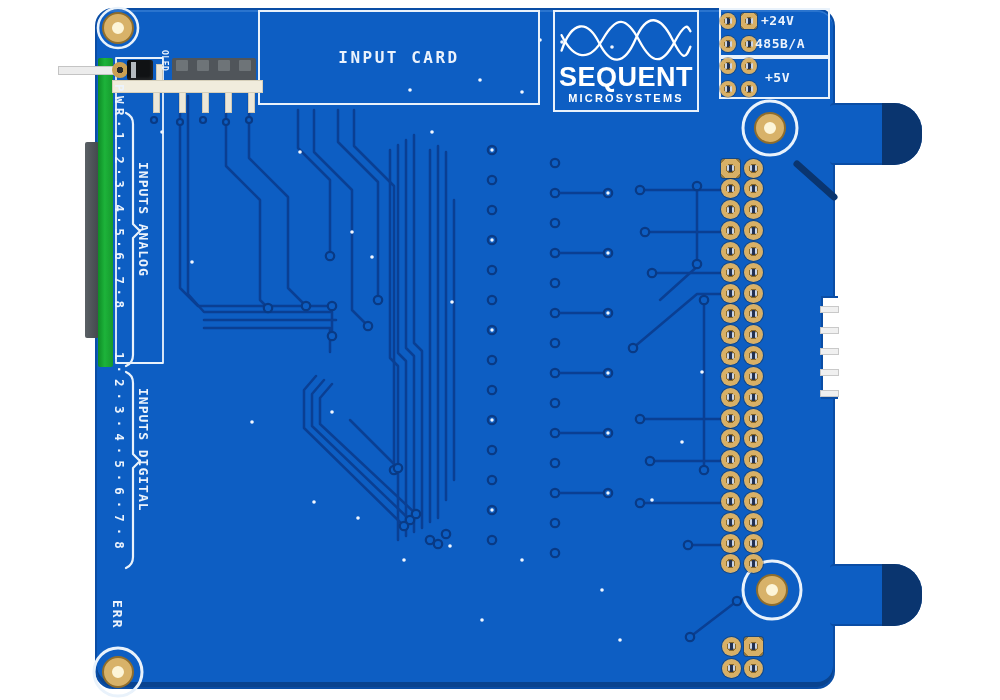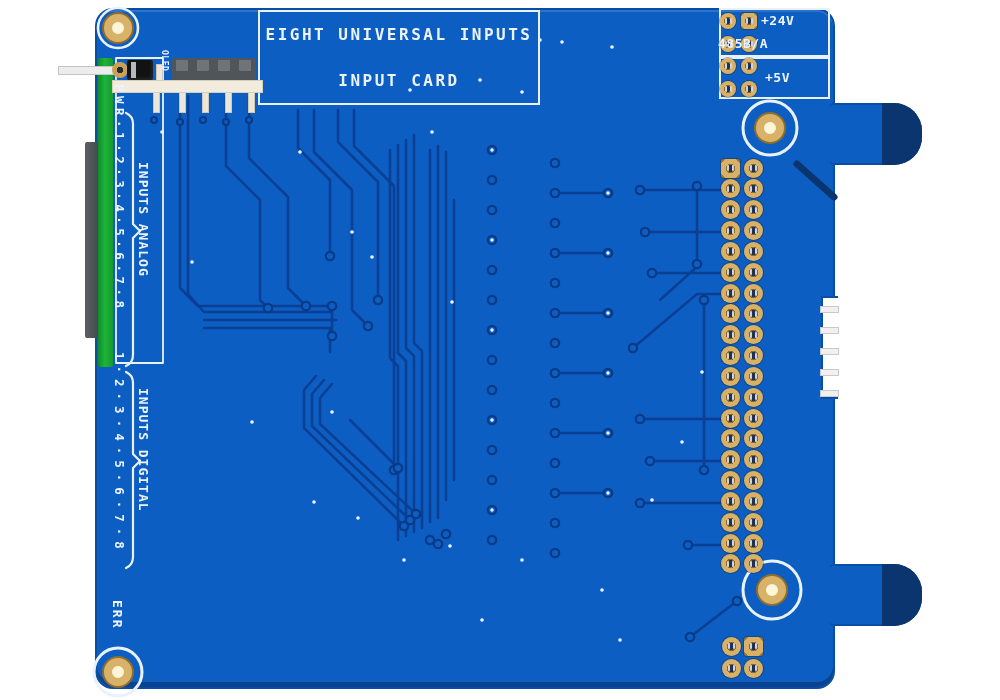--- a/index.html
+++ b/index.html
@@ -242,29 +242,38 @@
       <path d="M126,113 Q133,116 133,124 V224 L140,231 L133,238 V355 Q133,363 126,366"></path>
       <path d="M126,372 Q133,375 133,383 V454 L140,461 L133,468 V557 Q133,565 126,568"></path>
       <circle cx="118" cy="28" r="20" stroke-width="2.6"></circle>
       <circle cx="770" cy="128" r="27" stroke-width="3"></circle>
       <circle cx="772" cy="590" r="29" stroke-width="3"></circle>
       <circle cx="118" cy="672" r="24" stroke-width="3"></circle>
     </g>
   </svg>
 
   <div class="skbox title-block">
-    <div class="title-line">EIGHT UNIVERSAL INPUTS</div>
     <div class="title-line">INPUT CARD</div>
   </div>
 
+  <div class="skbox brand-box">
+    <svg width="138" height="50" viewBox="0 0 140 52">
+      <g fill="none" stroke="#ffffff" stroke-width="2.4" stroke-linecap="round">
+        <path d="M3,38 C14,6 30,6 42,30 S68,54 80,26 S106,2 118,26 S132,46 137,34"></path>
+        <path d="M3,22 C16,48 32,50 46,26 S70,2 84,28 S108,52 120,30 S134,12 137,18"></path>
+      </g>
+    </svg>
+    <div class="brand-name">SEQUENT</div>
+    <div class="brand-sub">MICROSYSTEMS</div>
+  </div>
 
   <div class="skbox pwrbox1"></div>
   <div class="skbox pwrbox2"></div>
   <div class="sktext pwrlabel" style="left:761px;top:13px;">+24V</div>
-  <div class="sktext pwrlabel" style="left:718px;top:36px;">485B/A</div>
+  <div class="sktext pwrlabel" style="left:755px;top:36px;">485B/A</div>
   <div class="sktext pwrlabel" style="left:765px;top:70px;">+5V</div>
 
   <div class="gray-block"></div>
   <div class="green-strip"></div>
   <div class="pwr-wire"></div>
   <div class="pwr-pad"></div>
   <div class="diode">
       <div class="band"></div>
     </div>
   <div class="oled-housing">

